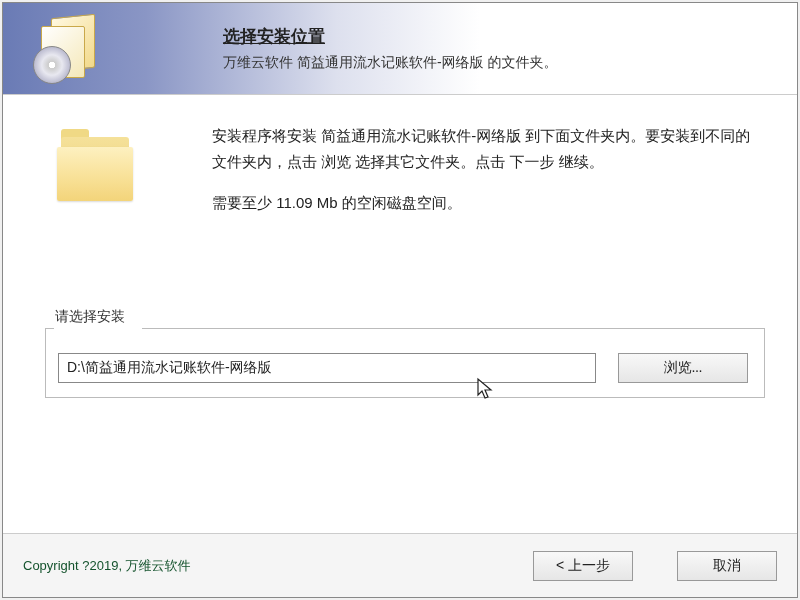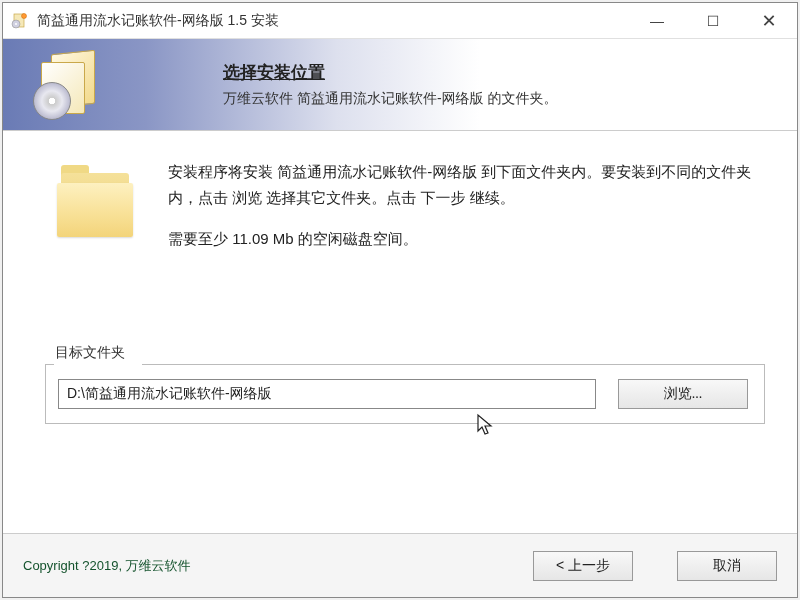--- a/index.html
+++ b/index.html
@@ -125,20 +125,21 @@
     }
     .content {
       flex: 1;
       padding: 28px 40px 0 50px;
       display: flex;
       flex-direction: column;
     }
     .desc-row {
       display: flex;
       margin-bottom: 40px;
+      gap: 44px;
     }
     .folder-icon {
       width: 90px;
       height: 90px;
       margin-right: 25px;
       margin-top: 4px;
       position: relative;
       flex-shrink: 0;
     }
     .folder-back {
@@ -185,21 +186,21 @@
       font-size: 14px;
       color: #333;
       margin-bottom: 4px;
       margin-left: 2px;
     }
     .target-row {
       display: flex;
       align-items: center;
       gap: 22px;
       border: 1px solid #bbb;
-      padding: 14px 16px 14px 12px;
+      padding: 24px 16px 14px 12px;
       margin-left: -8px;
       margin-right: -8px;
       position: relative;
       margin-top: -2px;
     }
     .target-row::before {
       content: "";
       position: absolute;
       top: -1px;
       left: 8px;
@@ -263,36 +264,20 @@
     }
     .footer-gap {
       width: 24px;
     }
   </style>
 </head>
 <body>
 
 <div class="window">
 
-  <div class="titlebar">
-    <div class="titlebar-icon">
-      <svg viewBox="0 0 18 18">
-        <rect x="3" y="2" width="10" height="13" fill="#f5e8b8" stroke="#c9a84a" stroke-width="0.7"></rect>
-        <circle cx="5" cy="12" r="4" fill="#d0d0e0" stroke="#888" stroke-width="0.5"></circle>
-        <circle cx="5" cy="12" r="1" fill="#fff"></circle>
-        <circle cx="13" cy="4" r="2.5" fill="#ff9933" stroke="#cc6600" stroke-width="0.5"></circle>
-      </svg>
-    </div>
-    <div class="titlebar-text">简益通用流水记账软件-网络版 1.5 安装</div>
-    <div class="titlebar-controls">
-      <div class="titlebar-btn">—</div>
-      <div class="titlebar-btn">☐</div>
-      <div class="titlebar-btn close">✕</div>
-    </div>
-  </div>
 
   <div class="header">
     <div class="header-icon">
       <div class="box-back"></div>
       <div class="box-front"></div>
       <div class="disc"></div>
     </div>
     <div class="header-text">
       <div class="header-title">选择安装位置</div>
       <div class="header-subtitle">万维云软件 简益通用流水记账软件-网络版 的文件夹。</div>
@@ -306,21 +291,21 @@
         <div class="folder-back"></div>
         <div class="folder-front"></div>
       </div>
       <div class="desc-text">
         <p>安装程序将安装 简益通用流水记账软件-网络版 到下面文件夹内。要安装到不同的文件夹内，点击 浏览 选择其它文件夹。点击 下一步 继续。</p>
         <p>需要至少 11.09 Mb 的空闲磁盘空间。</p>
       </div>
     </div>
 
     <div class="target-section">
-      <div class="target-label">目标文件夹</div>
+      <div class="target-label">请选择安装</div>
       <div class="target-row">
         <input type="text" class="path-input" value="D:\简益通用流水记账软件-网络版" style="">
         <button class="browse-btn">浏览...</button>
         <svg class="cursor-arrow" width="20" height="24" viewBox="0 0 20 24">
           <path d="M2 2 L2 18 L6 14 L9 21 L12 20 L9 13 L15 13 Z" fill="#fff" stroke="#222" stroke-width="1.2"></path>
         </svg>
       </div>
     </div>
   </div>
 

